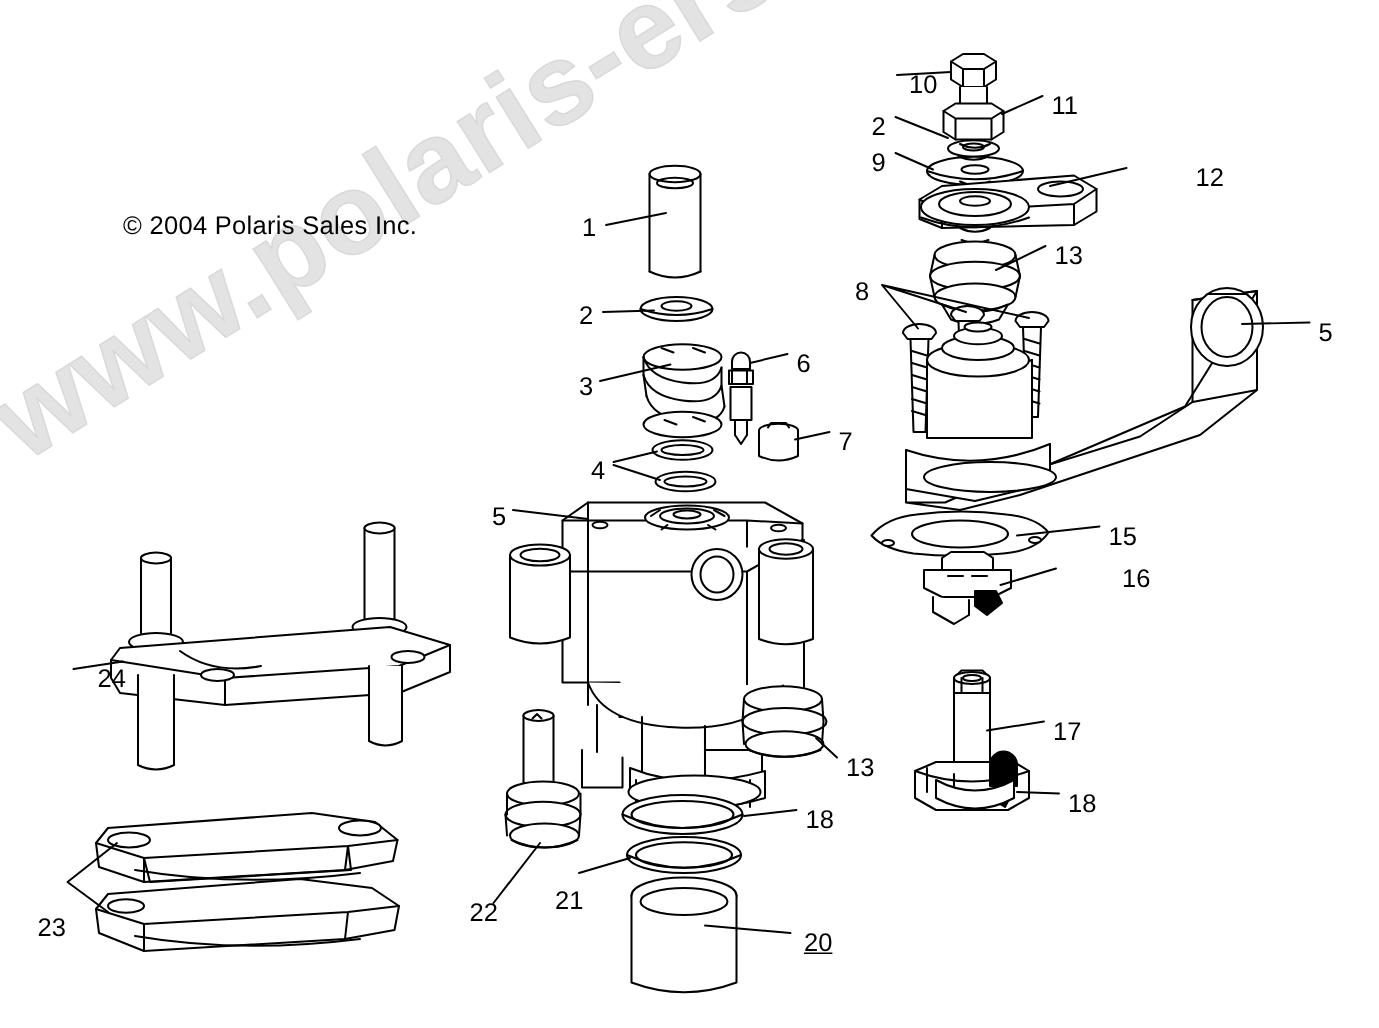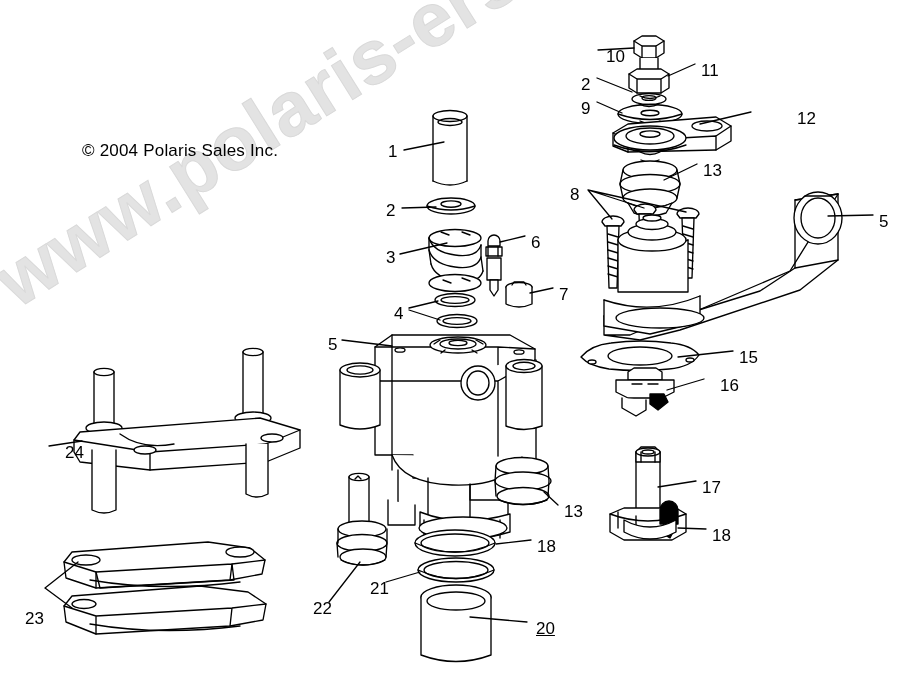--- a/index.html
+++ b/index.html
@@ -340,25 +340,25 @@
       <div class="callout" style="left: 559px; top: 286px;">7</div>
       <div class="callout" style="left: 570px; top: 186px;">8</div>
       <div class="callout" style="left: 581px; top: 100px;">9</div>
       <div class="callout" style="left: 606px; top: 48px;">10</div>
       <div class="callout" style="left: 701px; top: 62px;">11</div>
       <div class="callout" style="left: 581px; top: 76px;">2</div>
       <div class="callout" style="left: 757px; top: 110px; margin-left: 40px;">12</div>
       <div class="callout" style="left: 703px; top: 162px;">13</div>
       <div class="callout" style="left: 879px; top: 213px;">5</div>
       <div class="callout" style="left: 739px; top: 349px;">15</div>
-      <div class="callout" style="left: 720px; top: 377px;">16</div>
+      <div class="callout" style="left: 748px; top: 377px;">16</div>
       <div class="callout" style="left: 702px; top: 479px;">17</div>
       <div class="callout" style="left: 712px; top: 527px;">18</div>
       <div class="callout" style="left: 537px; top: 538px;">18</div>
       <div class="callout" style="left: 536px; top: 620px; text-decoration: underline;">20</div>
-      <div class="callout" style="left: 370px; top: 580px;">21</div>
+      <div class="callout" style="left: 370px; top: 592px;">21</div>
       <div class="callout" style="left: 313px; top: 600px;">22</div>
       <div class="callout" style="left: 564px; top: 503px;">13</div>
       <div class="callout" style="left: 25px; top: 610px;">23</div>
       <div class="callout" style="left: 29px; top: 444px; margin-left: 36px;">24</div>
     </div>
 
 </div>
 
 </body></html>

